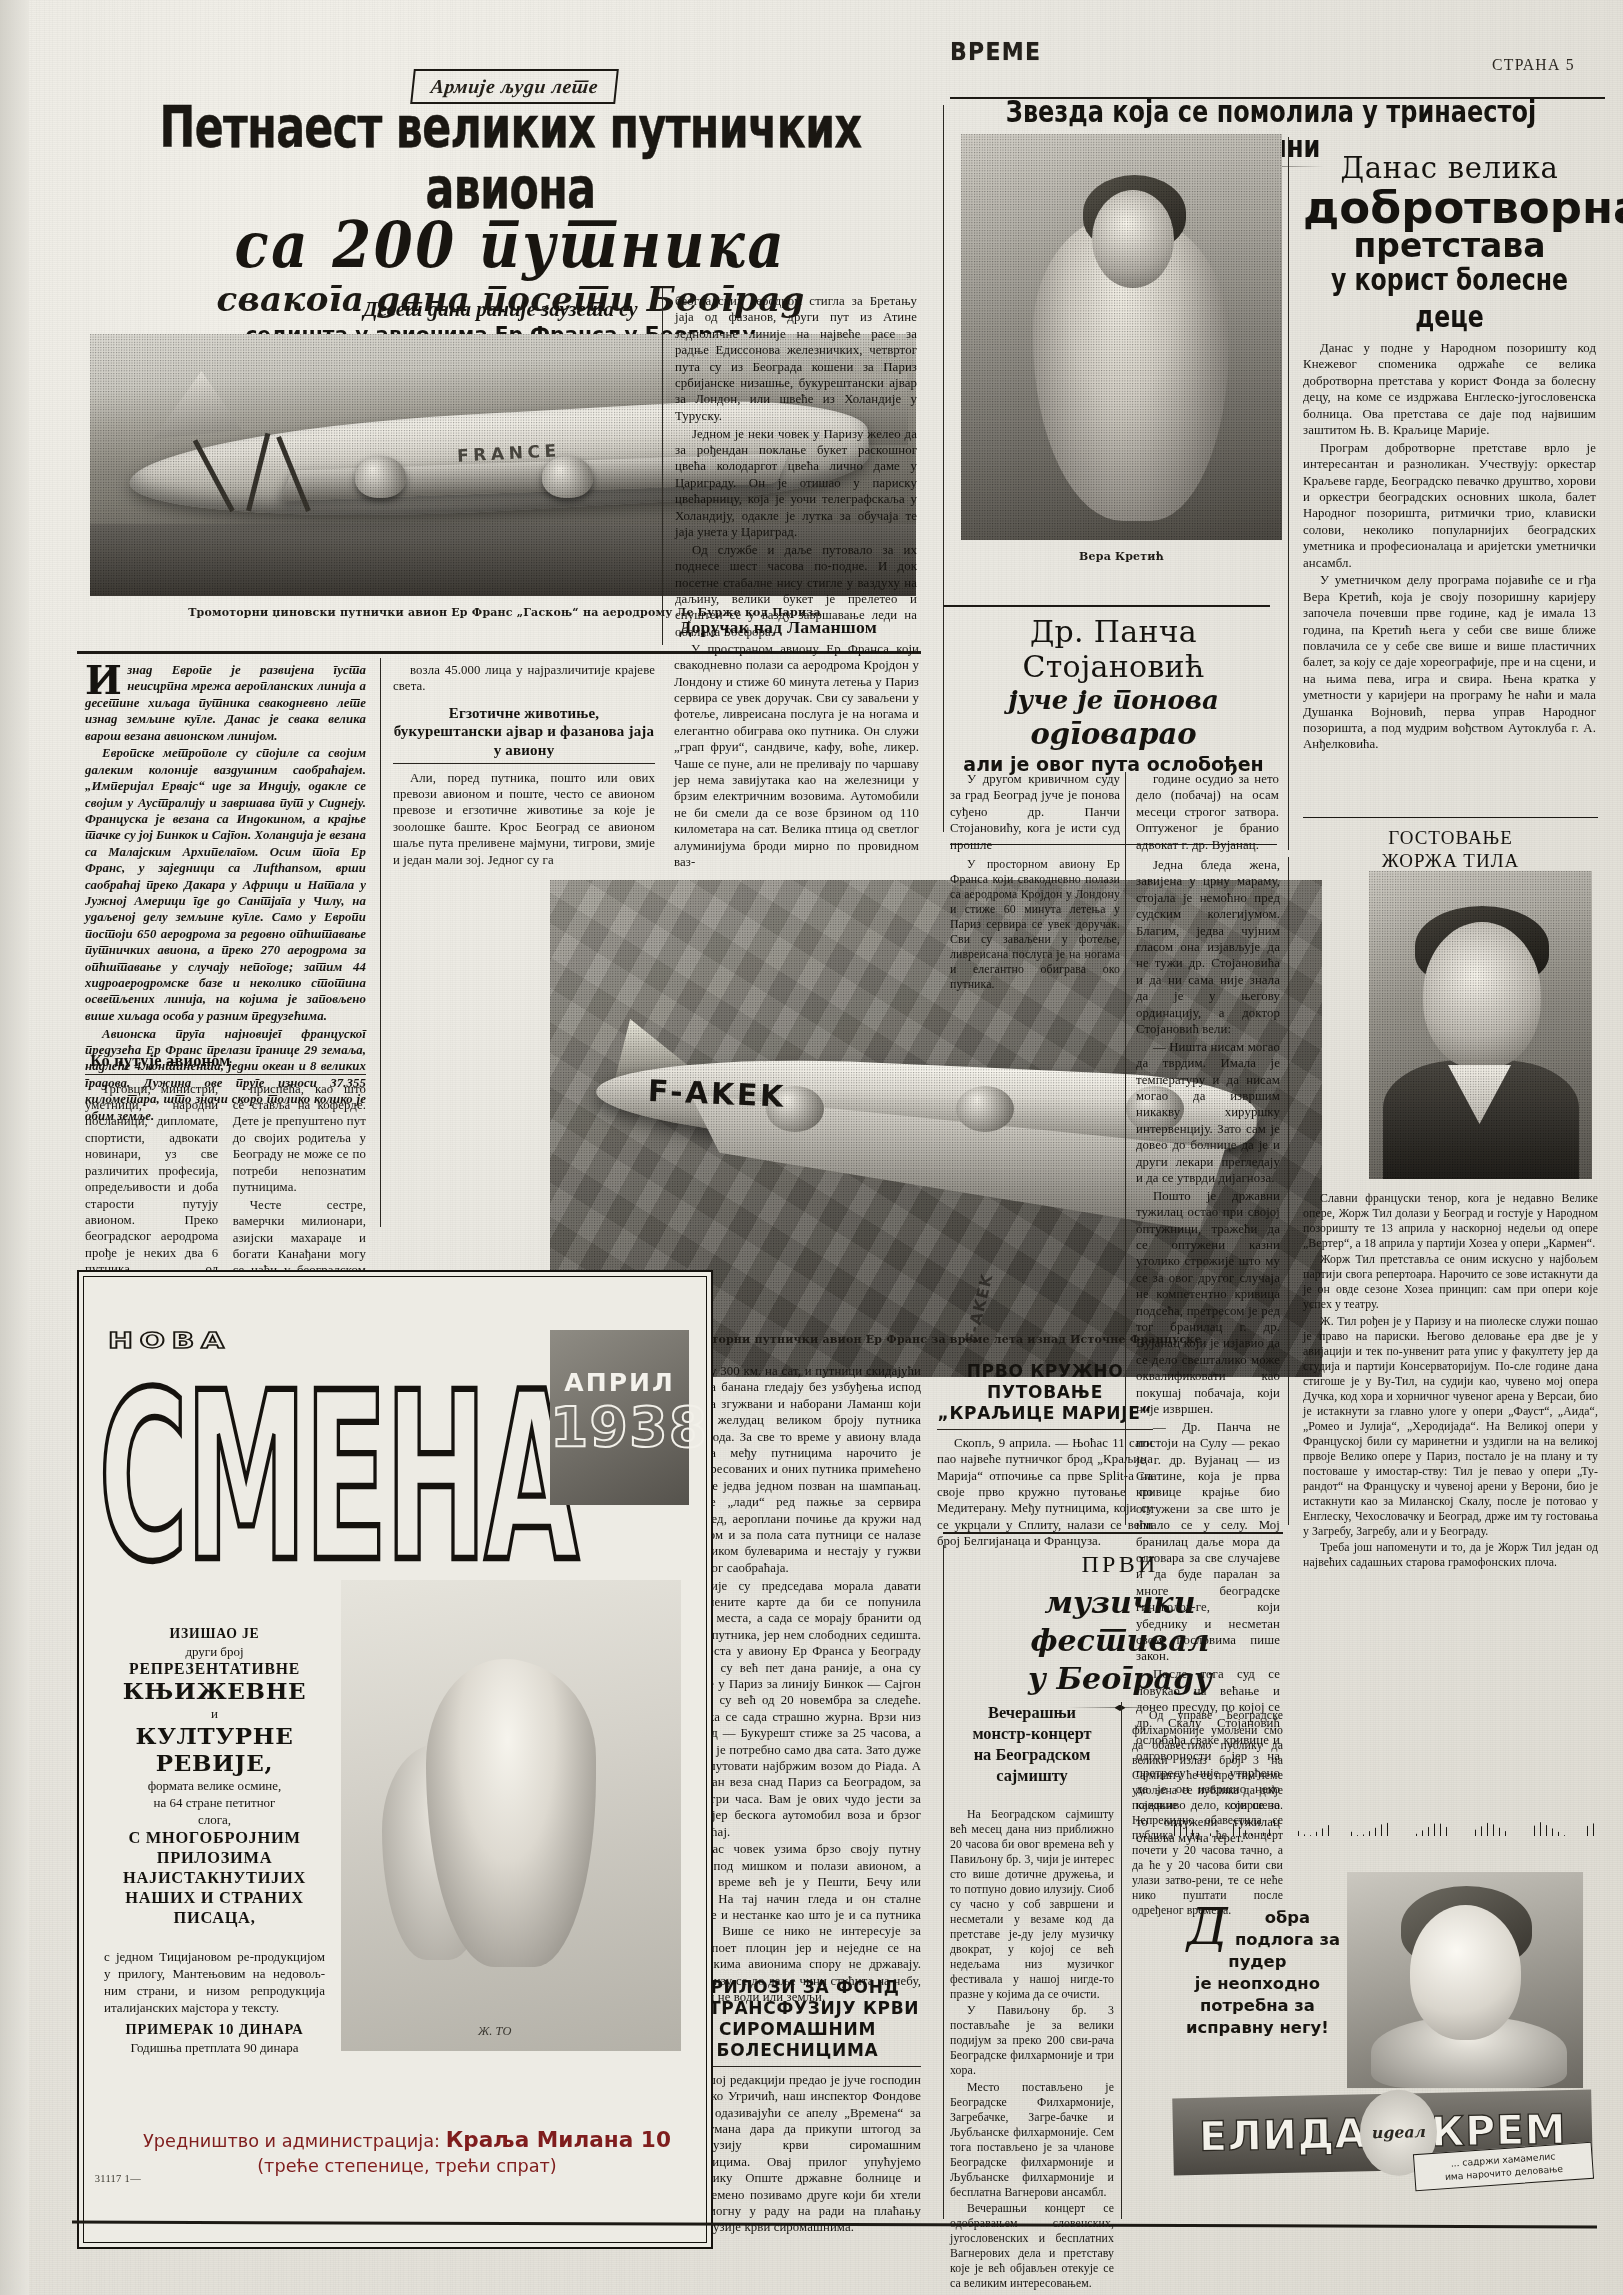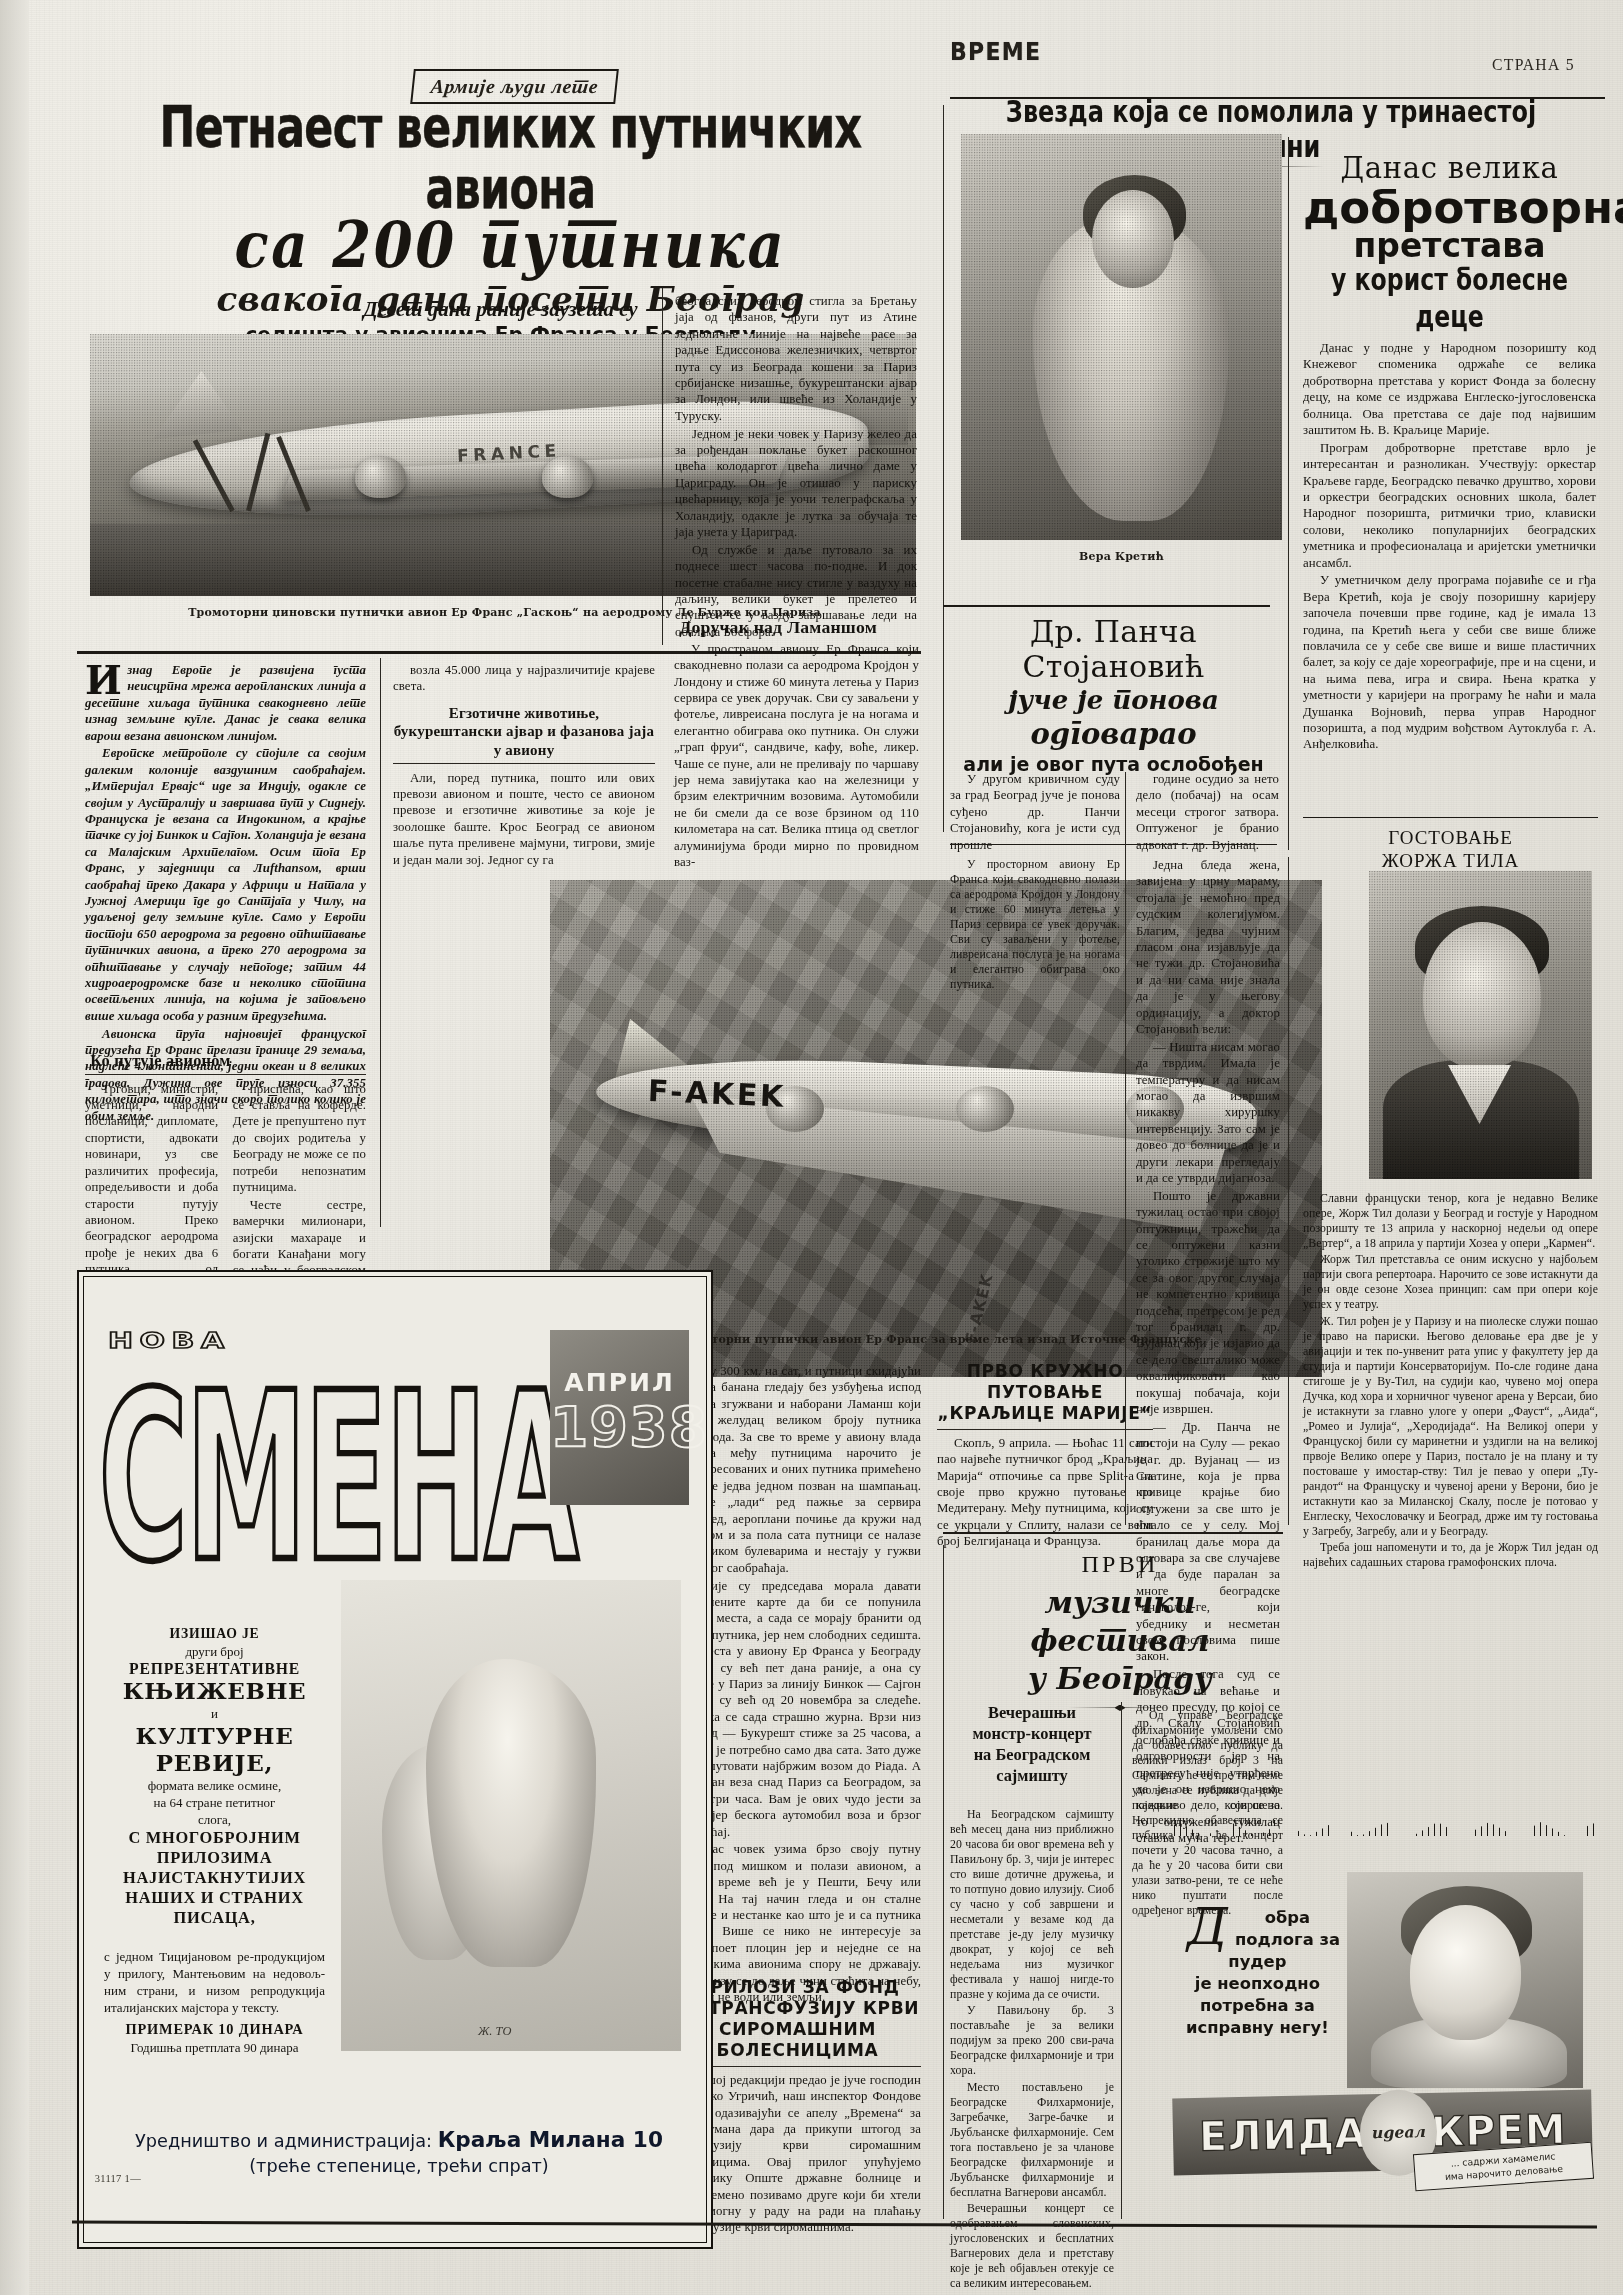--- a/index.html
+++ b/index.html
@@ -299,22 +299,22 @@
   #smena-art .fig2{
     position:absolute;left:41px;top:164px;width:111px;height:216px;
     background:radial-gradient(ellipse at 50% 30%,#efece4,#9b978f);
     border-radius:50% 50% 40% 40%/40% 40% 60% 60%;
     opacity:.92;
   }
   #smena-art .sig{
     position:absolute;left:137px;bottom:11.8px;font-style:italic;font-size:12.4px;color:#3a3730;
   }
   #smena-footer{
-    position:absolute;left:4px;bottom:68px;width:100%;text-align:center;
-    font-family:"DejaVu Sans", sans-serif;font-size:17.7px;line-height:25px;color:#0f172a;
+    position:absolute;left:12px;bottom:68px;width:100%;text-align:center;
+    font-family:"DejaVu Sans", sans-serif;font-size:17.7px;line-height:25px;color:#7f1d1d;
   }
   #smena-footer .big{font-weight:900;font-size:21.6px;}
   #smena-ref{
     position:absolute;left:15.7px;bottom:63px;font-size:10.5px;color:#3b382f;letter-spacing:0.3px;
   }
 
   
   #ad-elida{
     position:absolute;left:1166px;top:1865px;width:431px;height:340px;
   }

